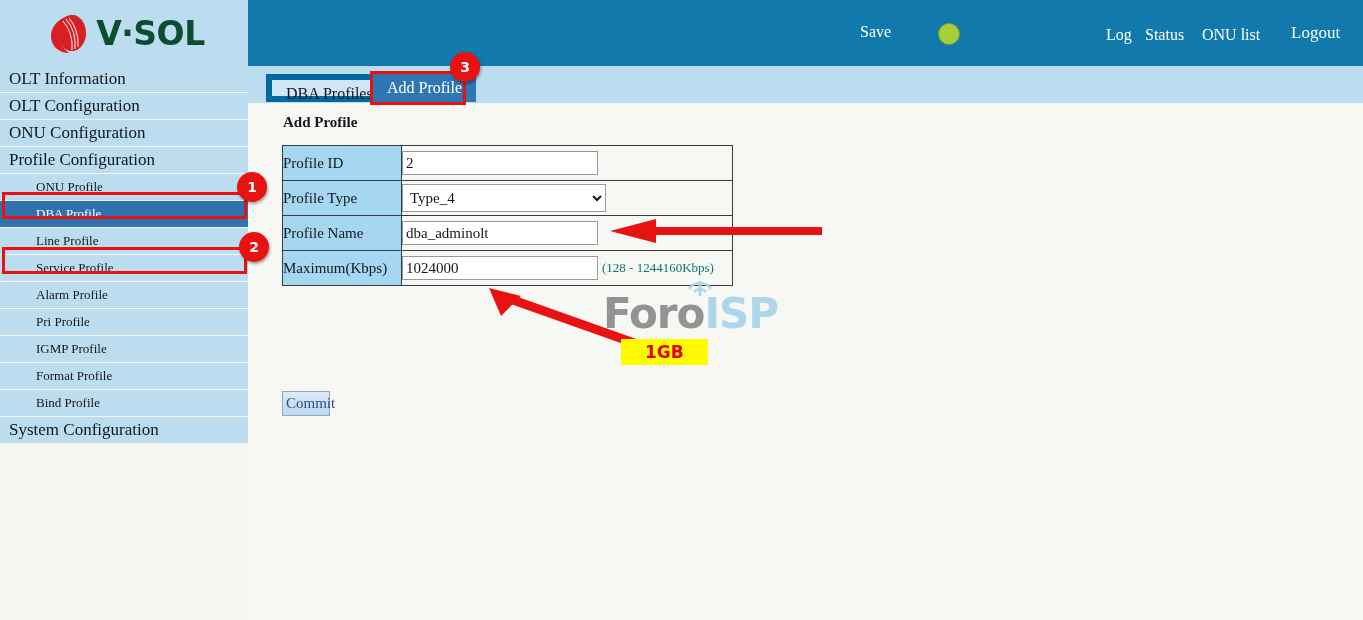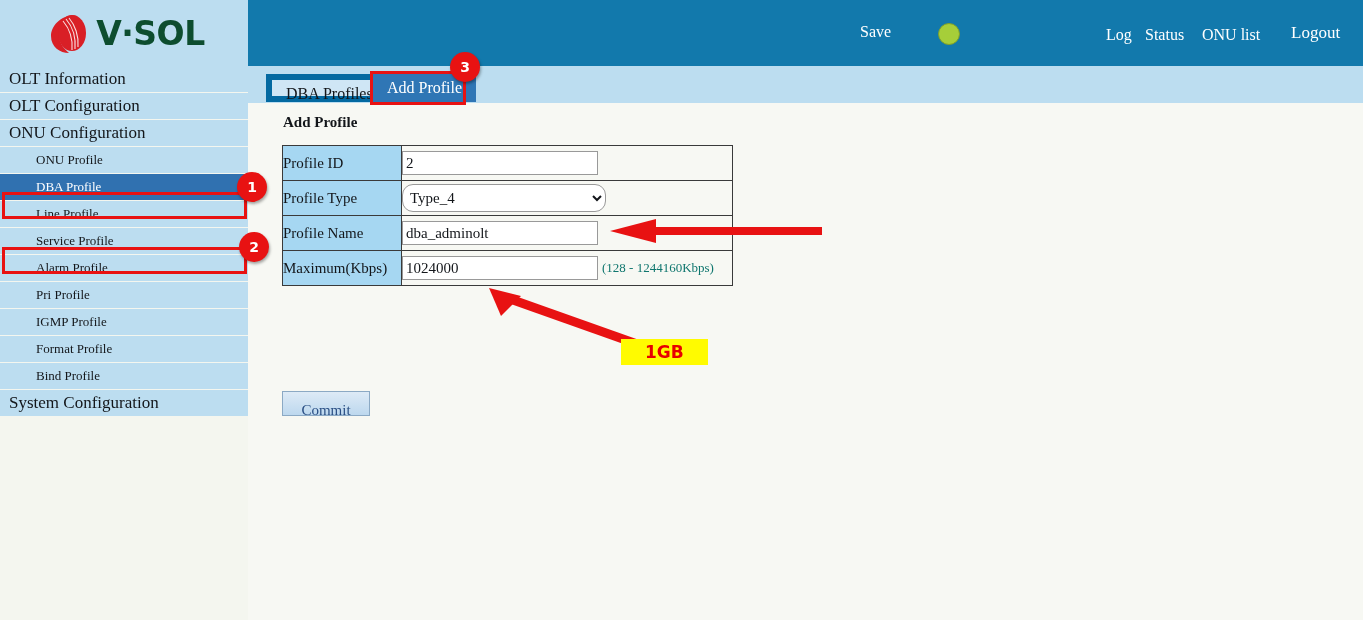--- a/index.html
+++ b/index.html
@@ -189,41 +189,40 @@
     height: 20px;
     width: 188px;
     padding: 1px 3px;
     box-sizing: content-box;
     vertical-align: middle;
   }
   select.fld {
     width: 196px;
     height: 24px;
     padding: 1px 3px;
-    border-radius: 11px;
   }
   .hint {
     font-size: 13px;
     color: #0f766e;
     margin-left: 4px;
     vertical-align: middle;
   }
 
   
   #commit-btn {
     position: absolute;
     left: 34px; top: 288px;
-    width: 88px; height: 25px;
+    width: 48px; height: 25px;
     background: linear-gradient(#ddeaf6, #bdd8ee);
     border: 1px solid #8ba9c4;
     color: #2a4f84;
     font-family: "Liberation Serif", serif;
     font-size: 15px;
     cursor: pointer;
-    padding: 10px;
+    padding: 3px;
   }
 
   
   #watermark {
     position: absolute;
     left: 355px; top: 186px;
     font-family: "DejaVu Sans", sans-serif;
     font-weight: bold;
     font-size: 42px;
     letter-spacing: -1px;
@@ -317,20 +316,21 @@
     <span class="hdr-link" id="hdr-log">Log</span>
     <span class="hdr-link" id="hdr-status">Status</span>
     <span class="hdr-link" id="hdr-onulist">ONU list</span>
     <span class="hdr-link" id="hdr-logout">Logout</span>
   </div>
 
   <div id="sidebar">
     <div class="side-item">OLT Information</div>
     <div class="side-item">OLT Configuration</div>
     <div class="side-item">ONU Configuration</div>
+    <div class="side-item">Profile Configuration</div>
     <div class="side-item sub">ONU Profile</div>
     <div class="side-item sub active">DBA Profile</div>
     <div class="side-item sub">Line Profile</div>
     <div class="side-item sub">Service Profile</div>
     <div class="side-item sub">Alarm Profile</div>
     <div class="side-item sub">Pri Profile</div>
     <div class="side-item sub">IGMP Profile</div>
     <div class="side-item sub">Format Profile</div>
     <div class="side-item sub">Bind Profile</div>
     <div class="side-item">System Configuration</div>
@@ -371,20 +371,28 @@
           <td class="lbl">Maximum(Kbps)</td>
           <td class="val">
             <input class="fld" type="text" value="1024000" style=""><span class="hint">(128 - 1244160Kbps)</span>
           </td>
         </tr>
       </tbody>
     </table>
 
     <button id="commit-btn">Commit</button>
 
+    <div id="watermark">
+      <svg id="wm-antenna" viewBox="0 0 30 22">
+        <path d="M4 14 A13 13 0 0 1 26 14" stroke="#a8d4ea" stroke-width="2.6" fill="none"></path>
+        <path d="M9 17 A8 8 0 0 1 21 17" stroke="#a8d4ea" stroke-width="2.6" fill="none"></path>
+        <rect x="13.6" y="6" width="2.8" height="15" fill="#a8d4ea"></rect>
+      </svg>
+      <span class="wm-foro">Foro</span><span class="wm-isp">ISP</span>
+    </div>
   </div>
 
   <div class="hl-box" id="hl-profile-config"></div>
   <div class="hl-box" id="hl-dba-profile"></div>
   <div class="hl-box" id="hl-add-profile"></div>
 
   <div class="badge" id="badge-1">1</div>
   <div class="badge" id="badge-2">2</div>
   <div class="badge" id="badge-3">3</div>
 

